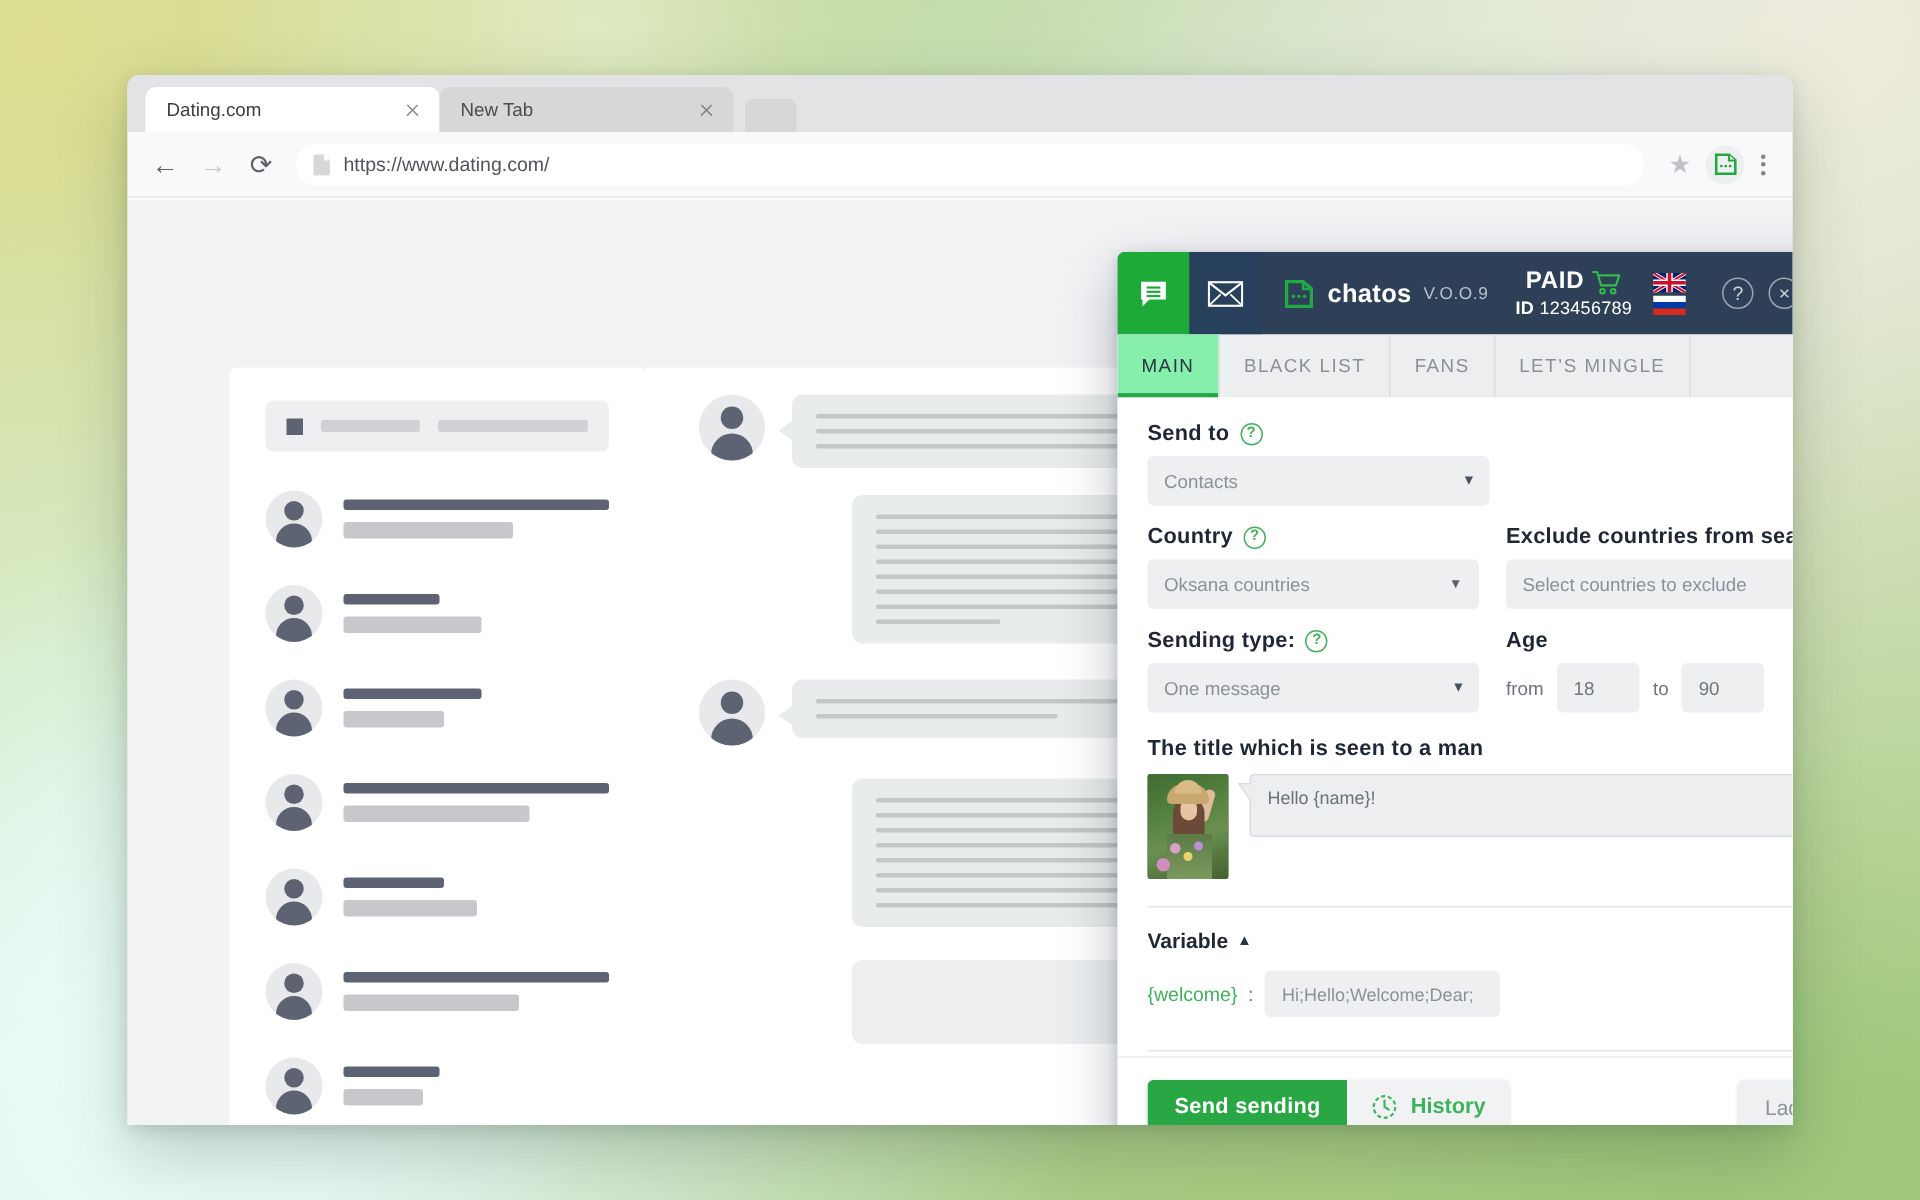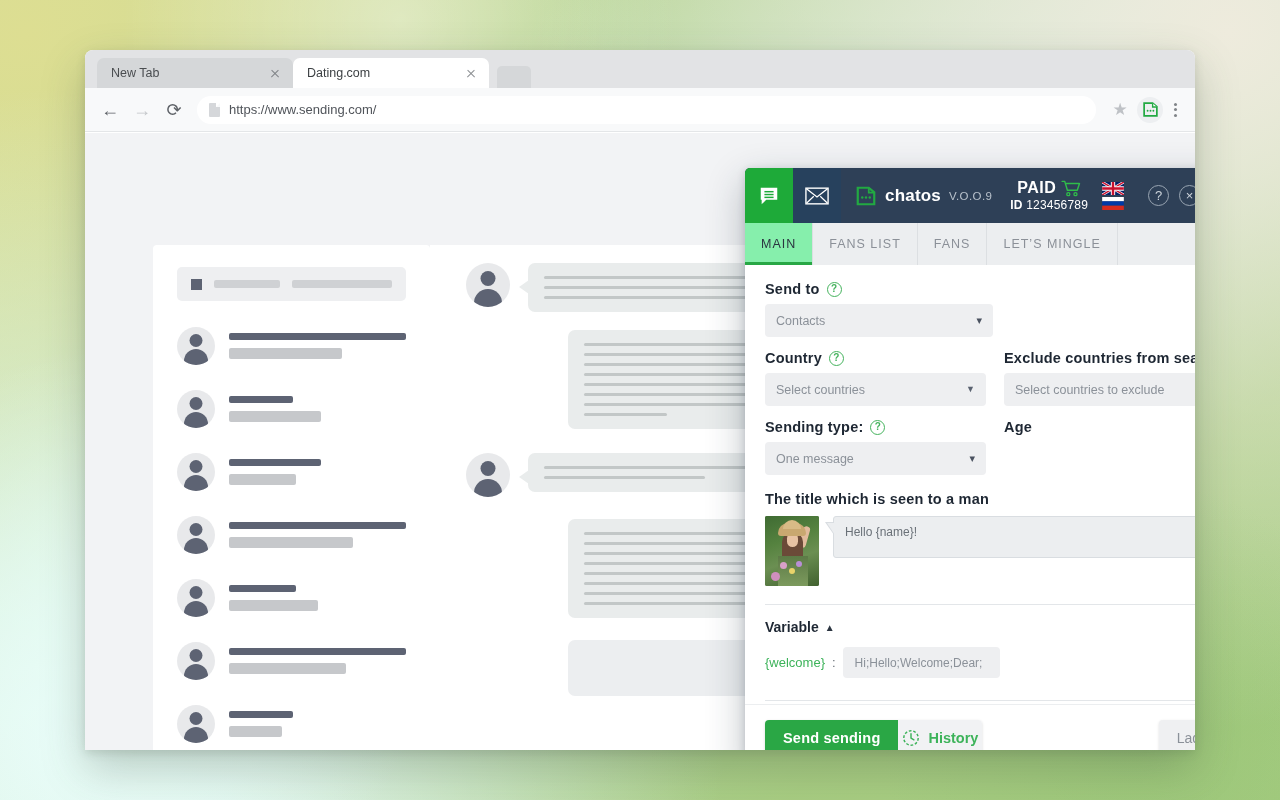--- a/index.html
+++ b/index.html
@@ -304,21 +304,21 @@
     padding: 0 20px; gap: 0; border-top: 1px solid #eceef0;
   }
   .btn-group { display: flex; border-radius: 4px; overflow: hidden;
                box-shadow: 0 1px 3px rgba(0,0,0,.15); }
   .btn-send {
     background: #2aa745; color: #fff; font-size: 14.5px; font-weight: bold;
     padding: 0 18px; height: 36px; display: flex; align-items: center; letter-spacing: .2px;
   }
   .btn-history {
     background: #f1f2f4; color: #3db35a; font-size: 14.5px; font-weight: bold;
-    padding: 0 4px; height: 36px; display: flex; align-items: center; gap: 8px;
+    padding: 0 16px; height: 36px; display: flex; align-items: center; gap: 8px;
   }
   .btn-lady {
     margin-left: auto; background: #eff0f2; color: #8b9199; font-size: 14px;
     padding: 0 18px; height: 36px; display: flex; align-items: center; border-radius: 4px;
     box-shadow: 0 1px 3px rgba(0,0,0,.13);
   }
 </style>
 </head>
 <body>
 
@@ -327,38 +327,38 @@
 <div class="bg-blob blob-c"></div>
 
 <div class="browser">
 
   <div class="tabstrip">
     <div class="traffic">
       <span class="dot r"></span>
       <span class="dot y"></span>
       <span class="dot g"></span>
     </div>
+    <div class="tab active">
+      <span class="tab-title">Dating.com</span>
+      <span class="tab-close"></span>
+    </div>
     <div class="tab inactive">
       <span class="tab-title">New Tab</span>
-      <span class="tab-close"></span>
-    </div>
-    <div class="tab active">
-      <span class="tab-title">Dating.com</span>
       <span class="tab-close"></span>
     </div>
     <div class="tab-new"></div>
   </div>
 
   <div class="toolbar">
     <div class="nav-btn">←</div>
     <div class="nav-btn disabled">→</div>
     <div class="nav-btn">⟳</div>
     <div class="omnibox">
       <span class="page-icon"></span>
-      <span class="omnibox-url" title="https://www.dating.com/">https://www.sending.com/</span>
+      <span class="omnibox-url" title="https://www.dating.com/">https://www.dating.com/</span>
     </div>
     <div class="tb-icon">
       <span class="star">★</span>
     </div>
     <div class="tb-icon">
       <span class="ext-chip">
         <svg width="17" height="17" viewBox="0 0 20 20">
           <path d="M2.5 2.5h10l5 4.2v10.8h-15z" fill="none" stroke="#22a942" stroke-width="2"></path>
           <path d="M12.5 2.5v4.5h5" fill="#fff" stroke="#22a942" stroke-width="1.6"></path>
           <circle cx="6.6" cy="11.4" r="1.1" fill="#22a942"></circle>
@@ -539,21 +539,21 @@
         </svg>
       </div>
       <div class="hdr-actions">
         <span class="circ-btn">?</span>
         <span class="circ-btn">×</span>
       </div>
     </div>
 
     <div class="tabs">
       <div class="ptab active">MAIN</div>
-      <div class="ptab">FANS LIST</div>
+      <div class="ptab">BLACK LIST</div>
       <div class="ptab">FANS</div>
       <div class="ptab">LET’S MINGLE</div>
     </div>
 
     <div class="panel-body">
       <div class="body-inner">
 
         <div class="fld-label">
           <span>Send to</span>
           <span class="qmark">?</span>
@@ -563,21 +563,21 @@
           <span class="chev">▾</span>
         </div>
 
         <div class="two-col">
           <div class="col">
             <div class="fld-label">
               <span>Country</span>
               <span class="qmark">?</span>
             </div>
             <div class="input-box">
-              <span>Select countries</span>
+              <span>Oksana countries</span>
               <span class="chev-sm">▼</span>
             </div>
           </div>
           <div class="col">
             <div class="fld-label">
               <span>Exclude countries from search</span>
             </div>
             <div class="input-box">
               <span>Select countries to exclude</span>
 
@@ -592,20 +592,26 @@
               <span class="qmark">?</span>
             </div>
             <div class="input-box">
               <span>One message</span>
               <span class="chev">▾</span>
             </div>
           </div>
           <div class="col">
             <div class="fld-label">
               <span>Age</span>
+            </div>
+            <div class="age-row">
+              <span class="age-word">from</span>
+              <span class="age-input">18</span>
+              <span class="age-word">to</span>
+              <span class="age-input">90</span>
             </div>
           </div>
         </div>
 
         <div class="section-title">The title which is seen to a man</div>
 
         <div class="profile-row">
           <span class="photo">
             <span class="photo-sky"></span>
               <span class="photo-arm"></span>

